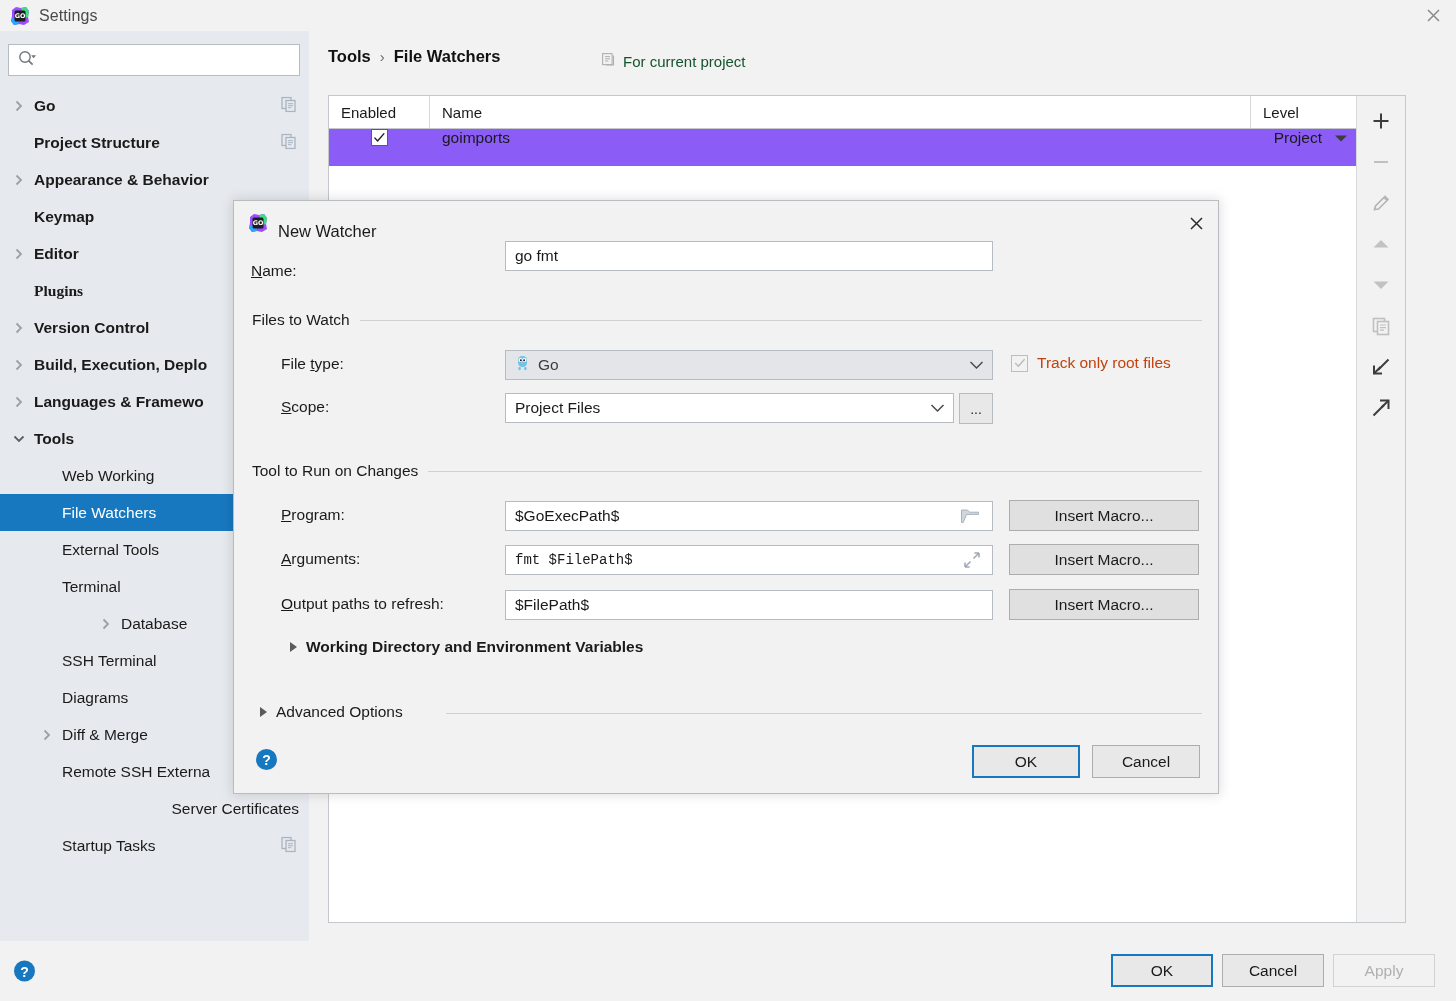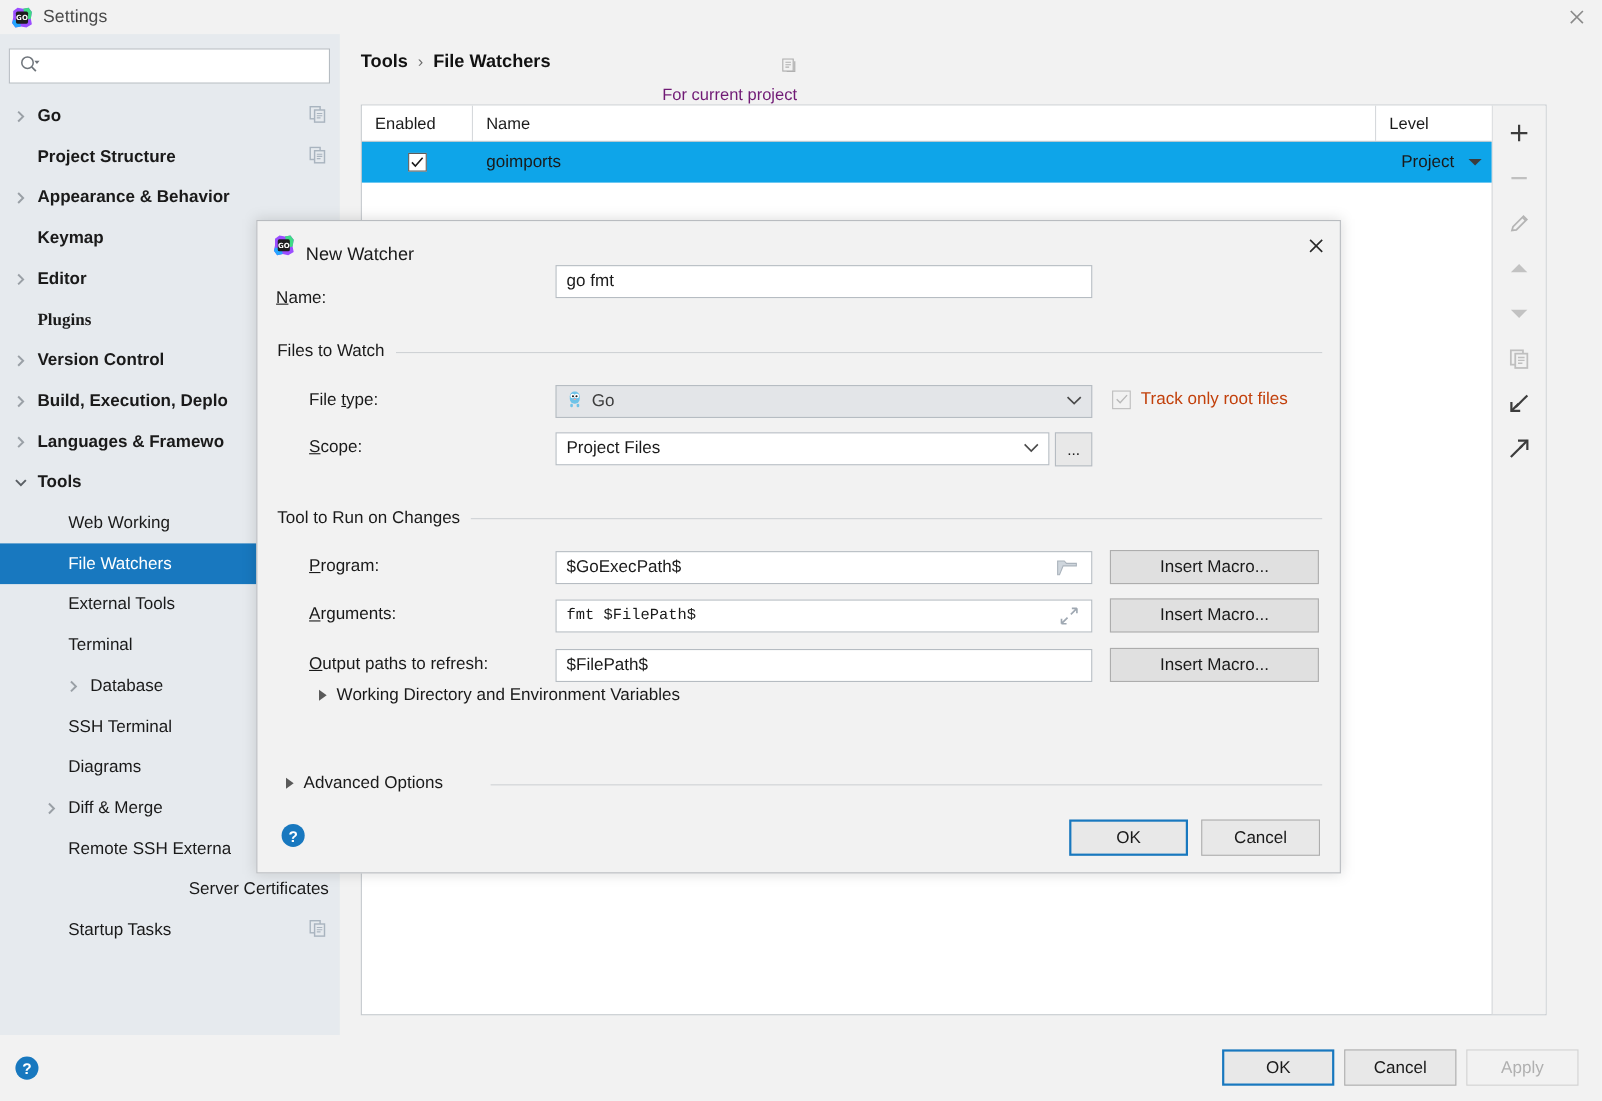--- a/index.html
+++ b/index.html
@@ -70,22 +70,22 @@
     background: #f2f2f2;
   }
   #breadcrumb {
     position: absolute; left: 19px; top: 16px;
     display: flex; align-items: baseline; gap: 9px;
     font-size: 16.5px; font-weight: bold; color: #111;
   }
   #breadcrumb .sep { color: #6b6b6b; font-weight: normal; font-size: 15px; }
   #scope-note {
     position: absolute; left: 293px; top: 22px;
-    display: flex; align-items: flex-end; gap: 7px;
-    color: #701a75; font-size: 15px; font-weight: normal; flex-direction: column;
+    display: flex; align-items: flex-start; gap: 7px;
+    color: #14532d; font-size: 15px; font-weight: normal;
   }
 
   
   #table-box {
     position: absolute; left: 19px; top: 64px; width: 1078px; height: 828px;
     border: 1px solid #c4c8cc; background: #ffffff;
     display: flex;
   }
   #table-main { flex: 1 1 auto; position: relative; }
   #thead {
@@ -93,22 +93,22 @@
     border-bottom: 1px solid #c4c8cc; background: #ffffff;
   }
   #thead .th {
     display: flex; align-items: center; font-size: 15px; color: #1a1a1a;
     padding-left: 12px;
   }
   #thead .th.enabled-col { width: 101px; border-right: 1px solid #d6d9dc; }
   #thead .th.name-col { flex: 1 1 auto; border-right: 1px solid #d6d9dc; }
   #thead .th.level-col { width: 105px; }
   .trow {
-    display: flex; height: 37px; align-items: center;
-    background: #0ea5e9; cursor: pointer;
+    display: flex; height: 37px; align-items: flex-start;
+    background: #8b5cf6; cursor: pointer;
   }
   .trow .td { display: flex; align-items: center; font-size: 15.5px; }
   .trow .td.enabled-col { width: 101px; justify-content: flex-start; padding-left: 42px; }
   .trow .td.name-col { flex: 1 1 auto; padding-left: 12px; }
   .trow .td.level-col {
     width: 105px; justify-content: flex-end; padding-right: 8px; gap: 12px;
   }
   .chk {
     width: 17px; height: 17px; border: 1px solid #5c5c5c; background: #fff;
     display: flex; align-items: center; justify-content: center;
@@ -349,21 +349,21 @@
         <span class="tlabel" style="margin-left: 8px;">File Watchers</span>
       </div>
       <div class="tree-item lvl1" style="padding-left: 40px;">
         <span class="arrow"></span>
         <span class="tlabel" style="margin-left: 8px;">External Tools</span>
       </div>
       <div class="tree-item lvl1" style="padding-left: 40px;">
         <span class="arrow"></span>
         <span class="tlabel" style="margin-left: 8px;">Terminal</span>
       </div>
-      <div class="tree-item lvl1" style="padding-left: 60px;">
+      <div class="tree-item lvl1" style="padding-left: 60px; margin-left: 39px;">
         <span class="arrow">
           <svg width="10" height="12" viewBox="0 0 10 12">
             <path d="M2.5 1.5 L7 6 L2.5 10.5" fill="none" stroke="#9aa0a6" stroke-width="1.8"></path>
           </svg>
         </span>
         <span class="tlabel" style="margin-left: 8px;">Database</span>
       </div>
       <div class="tree-item lvl1" style="padding-left: 40px;">
         <span class="arrow"></span>
         <span class="tlabel" style="margin-left: 8px;">SSH Terminal</span>
@@ -612,21 +612,21 @@
     </svg>
   </span>
   <div class="macrobtn" style="left:775px; top:343px;">Insert Macro...</div>
 
   <div class="row-label" style="left:47px; top:394px;">
     <span class="u">O</span><span>utput paths to refresh:</span>
   </div>
   <input class="field" style="left: 271px; top: 389px; width: 488px;" type="text" value="$FilePath$">
   <div class="macrobtn" style="left:775px; top:388px;">Insert Macro...</div>
 
-  <div class="expander" style="left:56px; top:422px;">
+  <div class="expander" style="left:56px; top:437px;font-weight:bold;">
     <span class="tri"></span>
     <span>Working Directory and Environment Variables</span>
   </div>
 
   <div class="expander" style="left:26px; top:502px;">
     <span class="tri"></span>
     <span>Advanced Options</span>
   </div>
   <div style="position:absolute; left:212px; top:512px; width:756px; height:1px; background:#cfd2d5;"></div>
 

